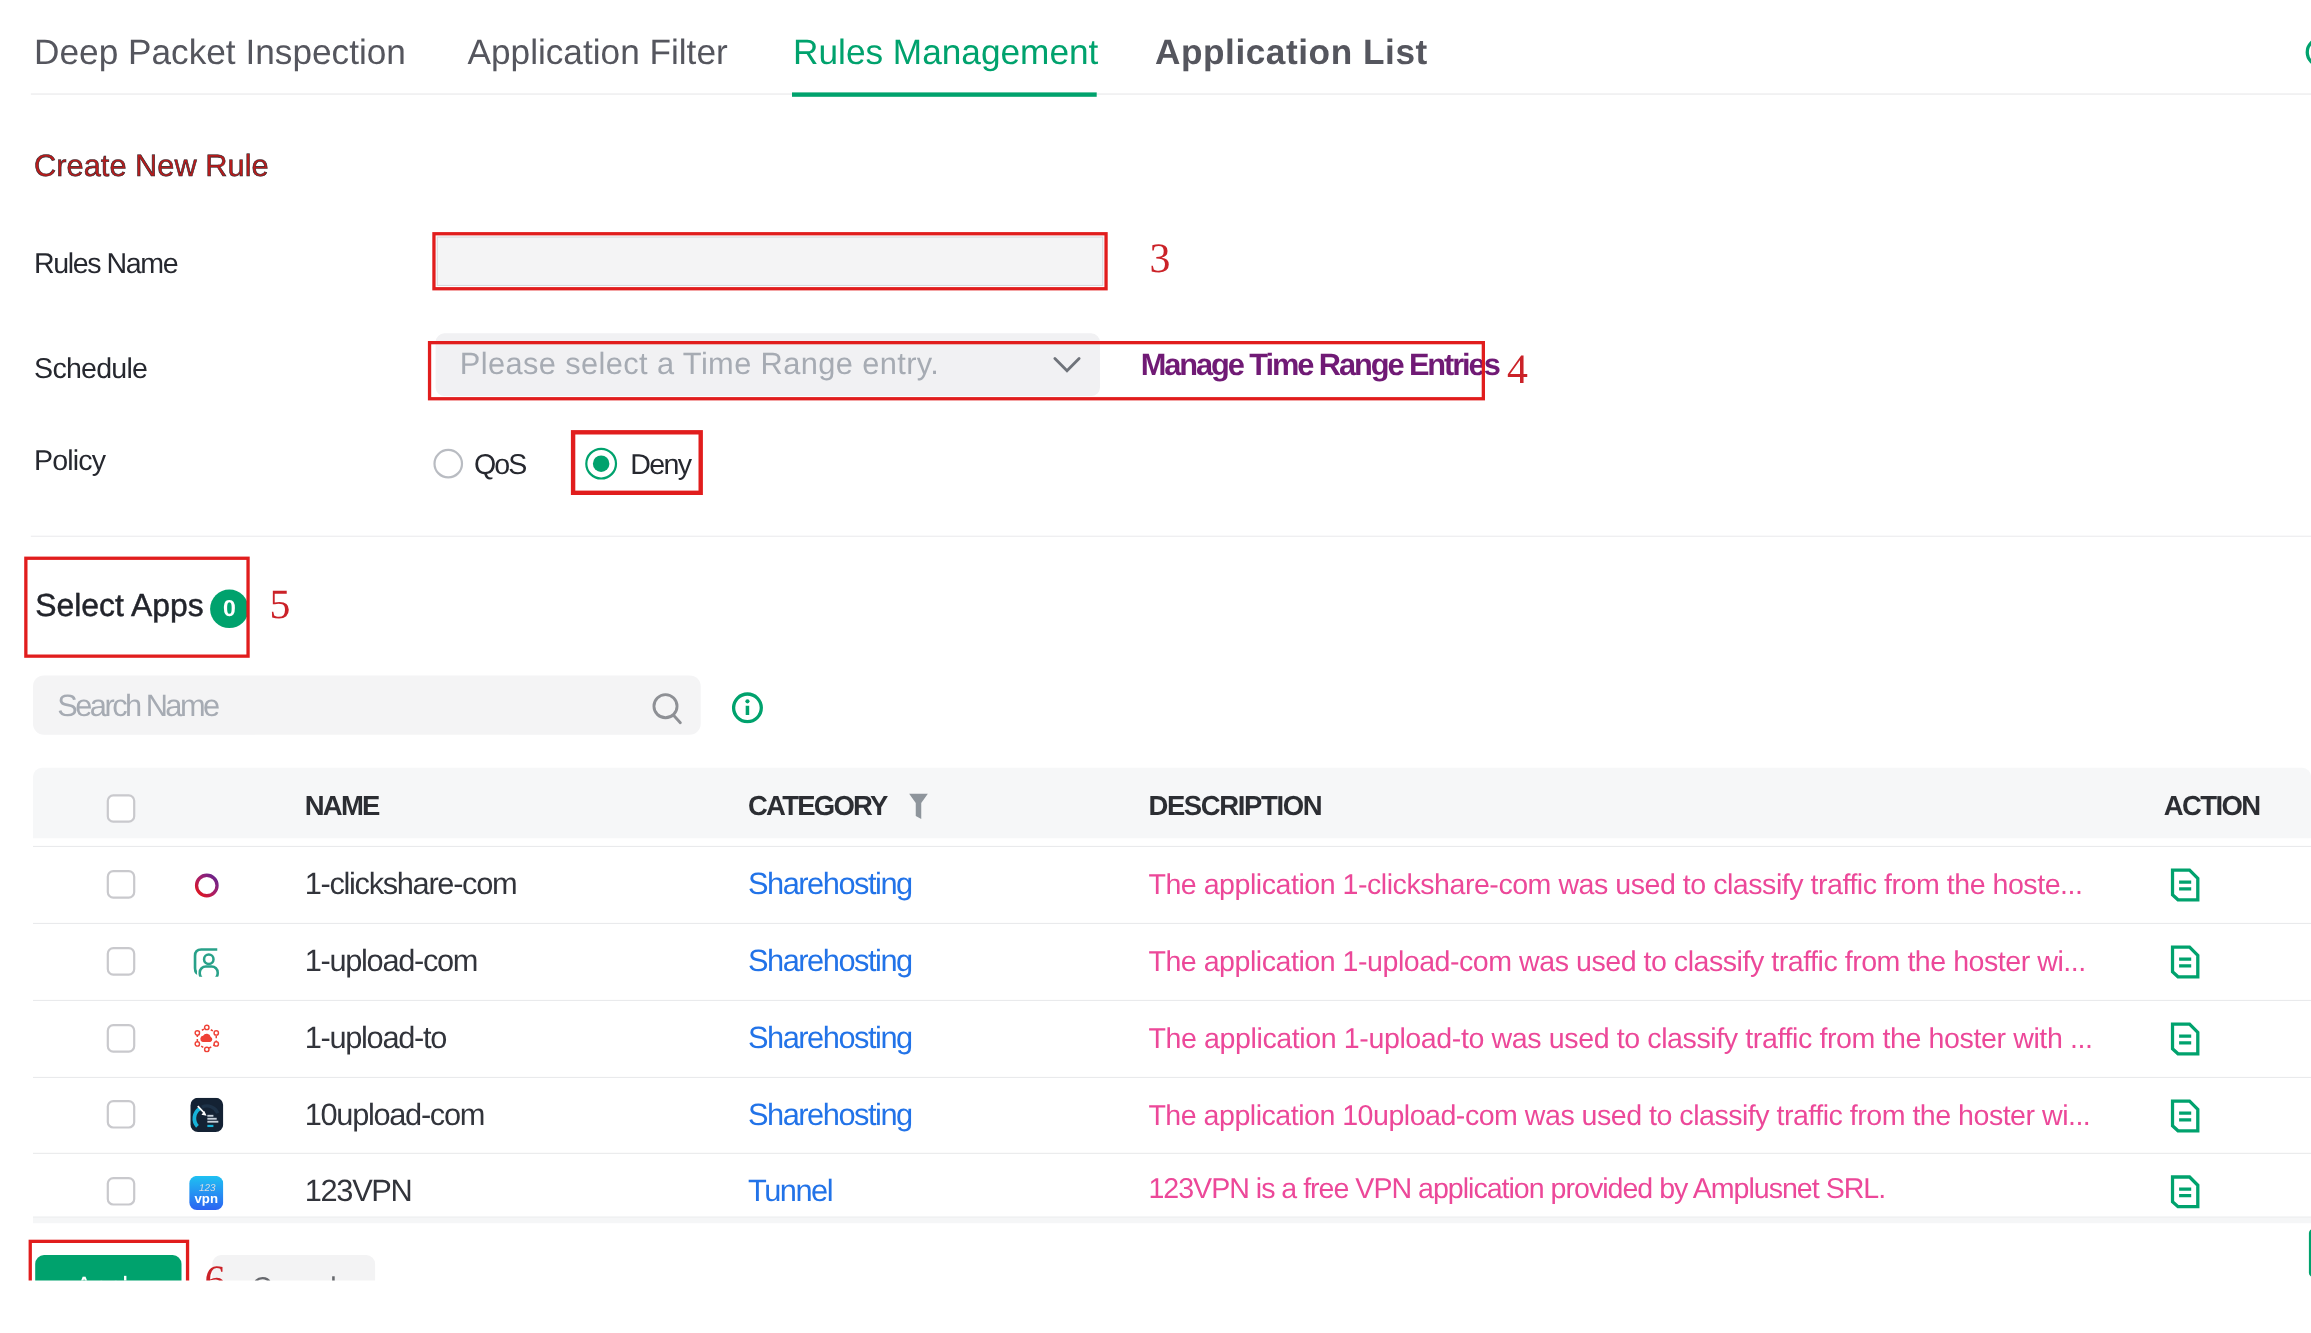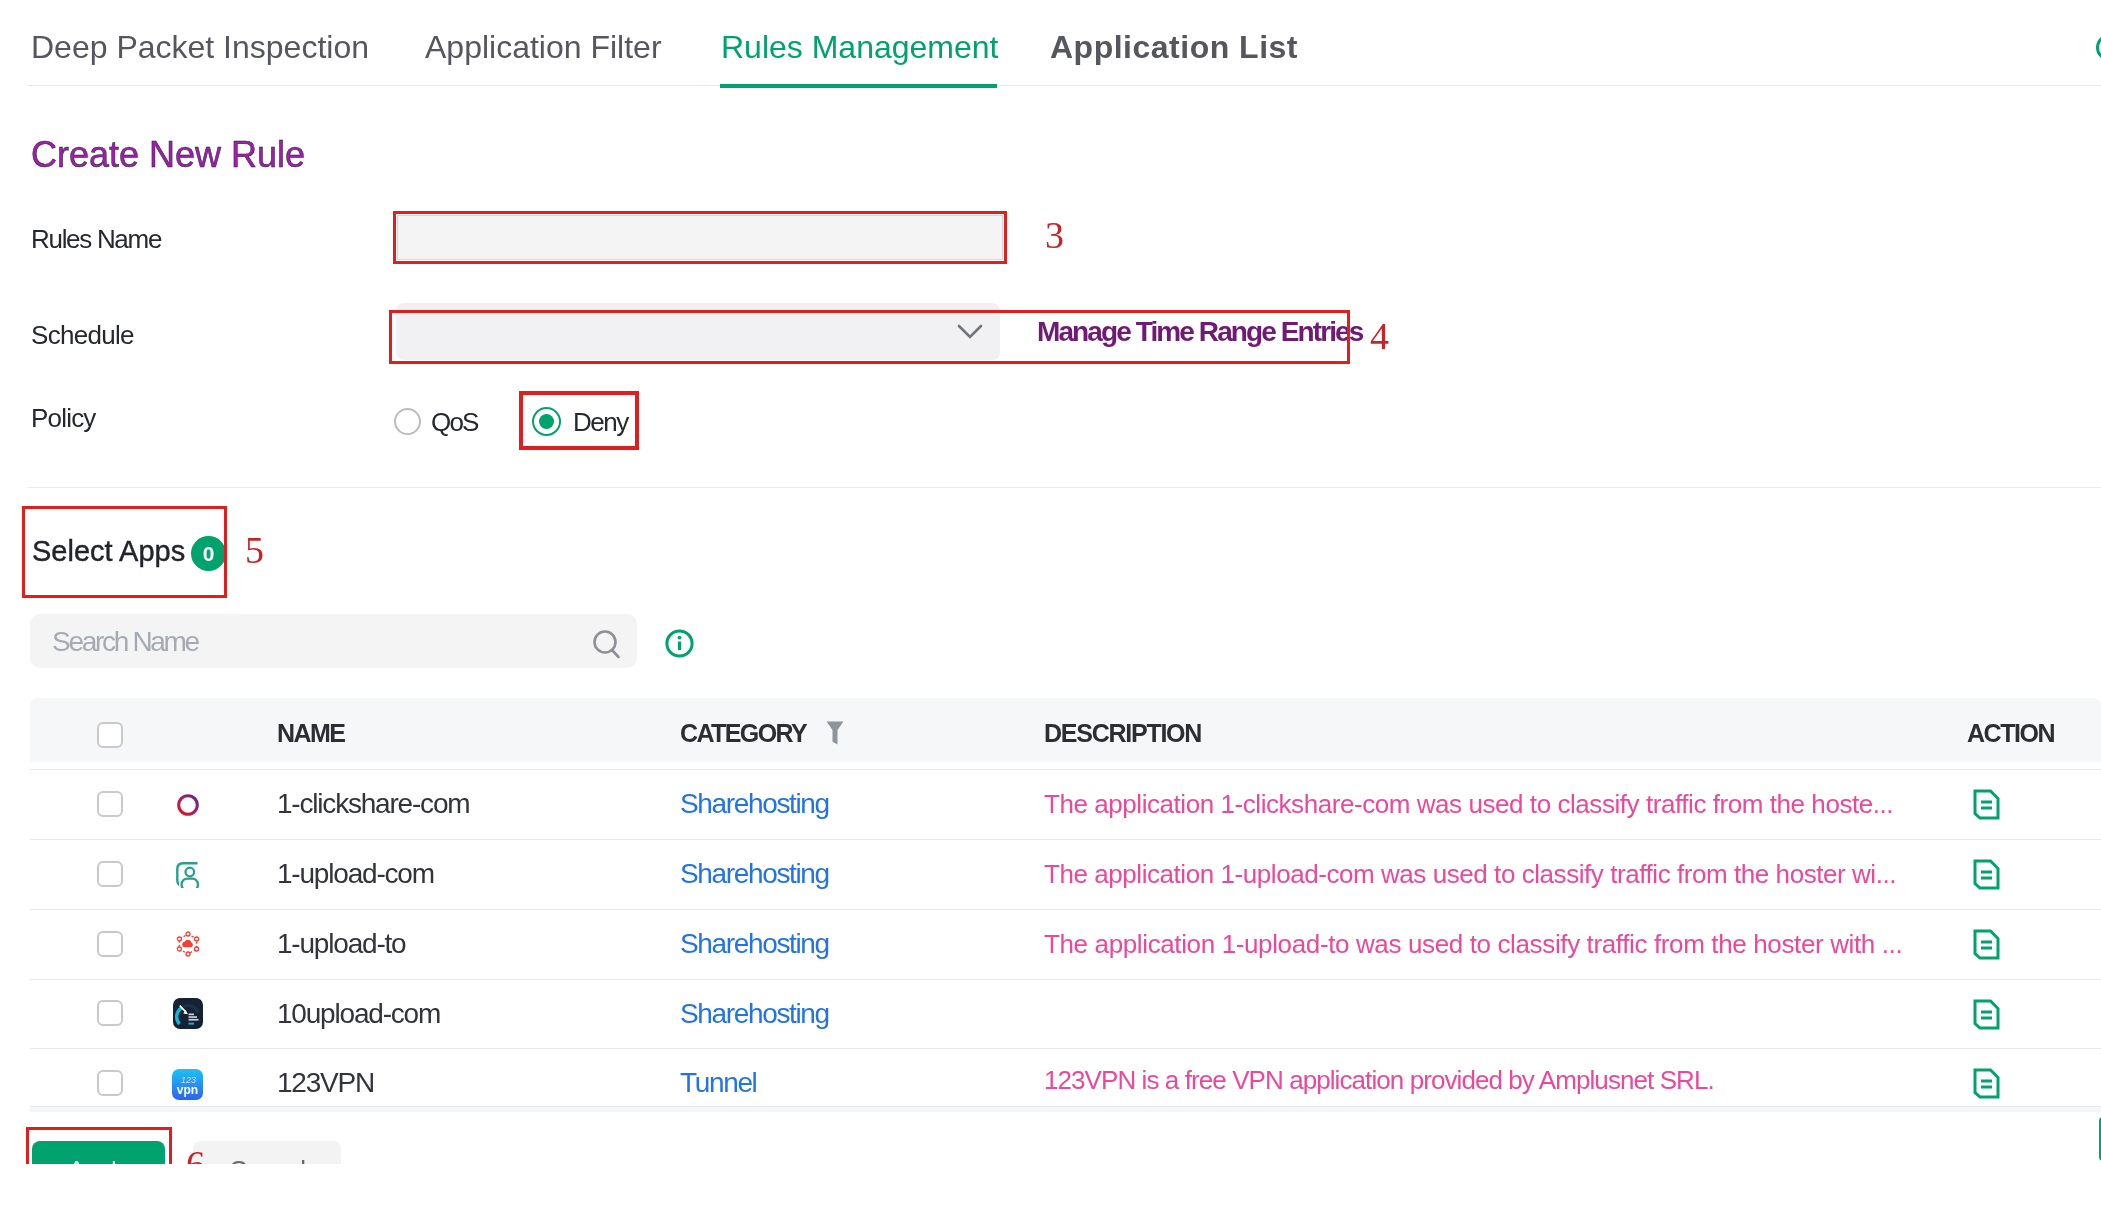--- a/index.html
+++ b/index.html
@@ -22,29 +22,30 @@
 
 <div class="abs" id="tab1" style="left:31px; top:31px; font-size:32px; line-height:1; color:#55565e;">Deep Packet Inspection</div>
 <div class="abs" id="tab2" style="left:425px; top:31px; font-size:32px; line-height:1; color:#55565e;">Application Filter</div>
 <div class="abs" id="tab3" style="left:721px; top:31px; font-size:32px; line-height:1; color:#00a26d;">Rules Management</div>
 <div class="abs" id="tab4" style="left:1050px; top:31px; font-size:32px; line-height:1; letter-spacing:0.5px; color:#55565e;font-weight:bold;">Application List</div>
 <div class="abs" style="left:28px; top:85px; width:2073px; height:1px; background:#e8e8ea;"></div>
 <div class="abs" style="left:720px; top:84px; width:277px; height:4px; background:#00a26d;"></div>
 
 <div class="abs" style="left:2096px; top:34px; width:27px; height:27px; border:3.5px solid #00a26d; border-radius:50%;"></div>
 
-<div class="abs" id="h1" style="left:31px; top:137px; font-size:36px; line-height:1; color:#a21caf; -webkit-text-stroke:0.5px #22242b;">Create New Rule</div>
+<div class="abs" id="h1" style="left:31px; top:137px; font-size:28px; line-height:1; color:#b91c1c; -webkit-text-stroke:0.5px #22242b;">Create New Rule</div>
 
 <div class="label" id="lab-rules" style="left:31px; top:226px; letter-spacing:-1.3px;">Rules Name</div>
 <div class="abs" style="left:397px; top:215px; width:606px; height:45px; background:#f4f4f5; border:1px solid #d8d8dc;"></div>
 <div class="redbox" style="left:393px; top:211px; width:614px; height:53px;"></div>
 <div class="reddigit" style="left:1045px; top:216px;">3</div>
 
 <div class="label" id="lab-sched" style="left:31px; top:322px; letter-spacing:-0.7px;">Schedule</div>
 <div class="abs" style="left:396px; top:303px; width:604px; height:57px; background:#f1f1f3; border-radius:8px;"></div>
+<div class="abs" id="ph-sched" style="left:418px; top:317px; font-size:28px; line-height:1; letter-spacing:0.35px; color:#a6abb3;">Please select a Time Range entry.</div>
 <svg class="abs" style="left:957px; top:324px;" width="26" height="16" viewBox="0 0 26 16">
       <path d="M2 2 L13 13 L24 2" fill="none" stroke="#6f737a" stroke-width="2.6" stroke-linecap="round"></path>
     </svg>
 <div class="abs" id="link-manage" style="left:1037px; top:318px; font-size:28px; line-height:1; letter-spacing:-1.9px; color:#701a75;font-weight:bold;">Manage Time Range Entries</div>
 <div class="redbox" style="left:389px; top:310px; width:961px; height:54px;"></div>
 <div class="reddigit" style="left:1370px; top:317px;">4</div>
 
 <div class="label" id="lab-policy" style="left:31px; top:405px; letter-spacing:-0.8px;">Policy</div>
 <div class="abs" style="left:394px; top:408px; width:27px; height:27px; border:2px solid #b9bcc2; border-radius:50%; background:#fff;"></div>
 <div class="abs" id="lab-qos" style="left:431px; top:409px; font-size:26px; line-height:1; letter-spacing:-1.8px; color:#26282f;">QoS</div>
@@ -158,20 +159,21 @@
   <path d="M14.8 16.3 l-4.6 -0.8 l2.5 -3.6 Z" fill="#fff"></path>
   <g fill="#c7d0da">
         <rect x="15.5" y="15.5" width="5.5" height="1.7"></rect>
         <rect x="15.5" y="18.2" width="8.5" height="1.7"></rect>
         <rect x="15.5" y="20.9" width="10" height="1.7"></rect>
       </g>
   <rect x="15.5" y="24.6" width="5.5" height="2" fill="#17b2d8"></rect>
     </svg>
 <div class="abs nm" style="left:277px; top:1000px;">10upload-com</div>
 <div class="abs cat" style="left:680px; top:1000px;">Sharehosting</div>
+<div class="abs desc" style="left:1044px; top:1001px; letter-spacing:-0.46px;">The application 10upload-com was used to classify traffic from the hoster wi...</div>
 <svg class="abs doc" style="left:1973px; top:999px;">
       <use href="#docicon"></use>
     </svg>
 
 <div class="abs cb" style="left:97px; top:1070px;"></div>
 <svg class="abs" style="left:172px; top:1069px;" width="31" height="31" viewBox="0 0 31 31">
   <defs>
         <linearGradient id="g5" x1="0" y1="0" x2="0" y2="1">
           <stop offset="0" stop-color="#1fc1f2"></stop>
           <stop offset="1" stop-color="#2c63f2"></stop>

